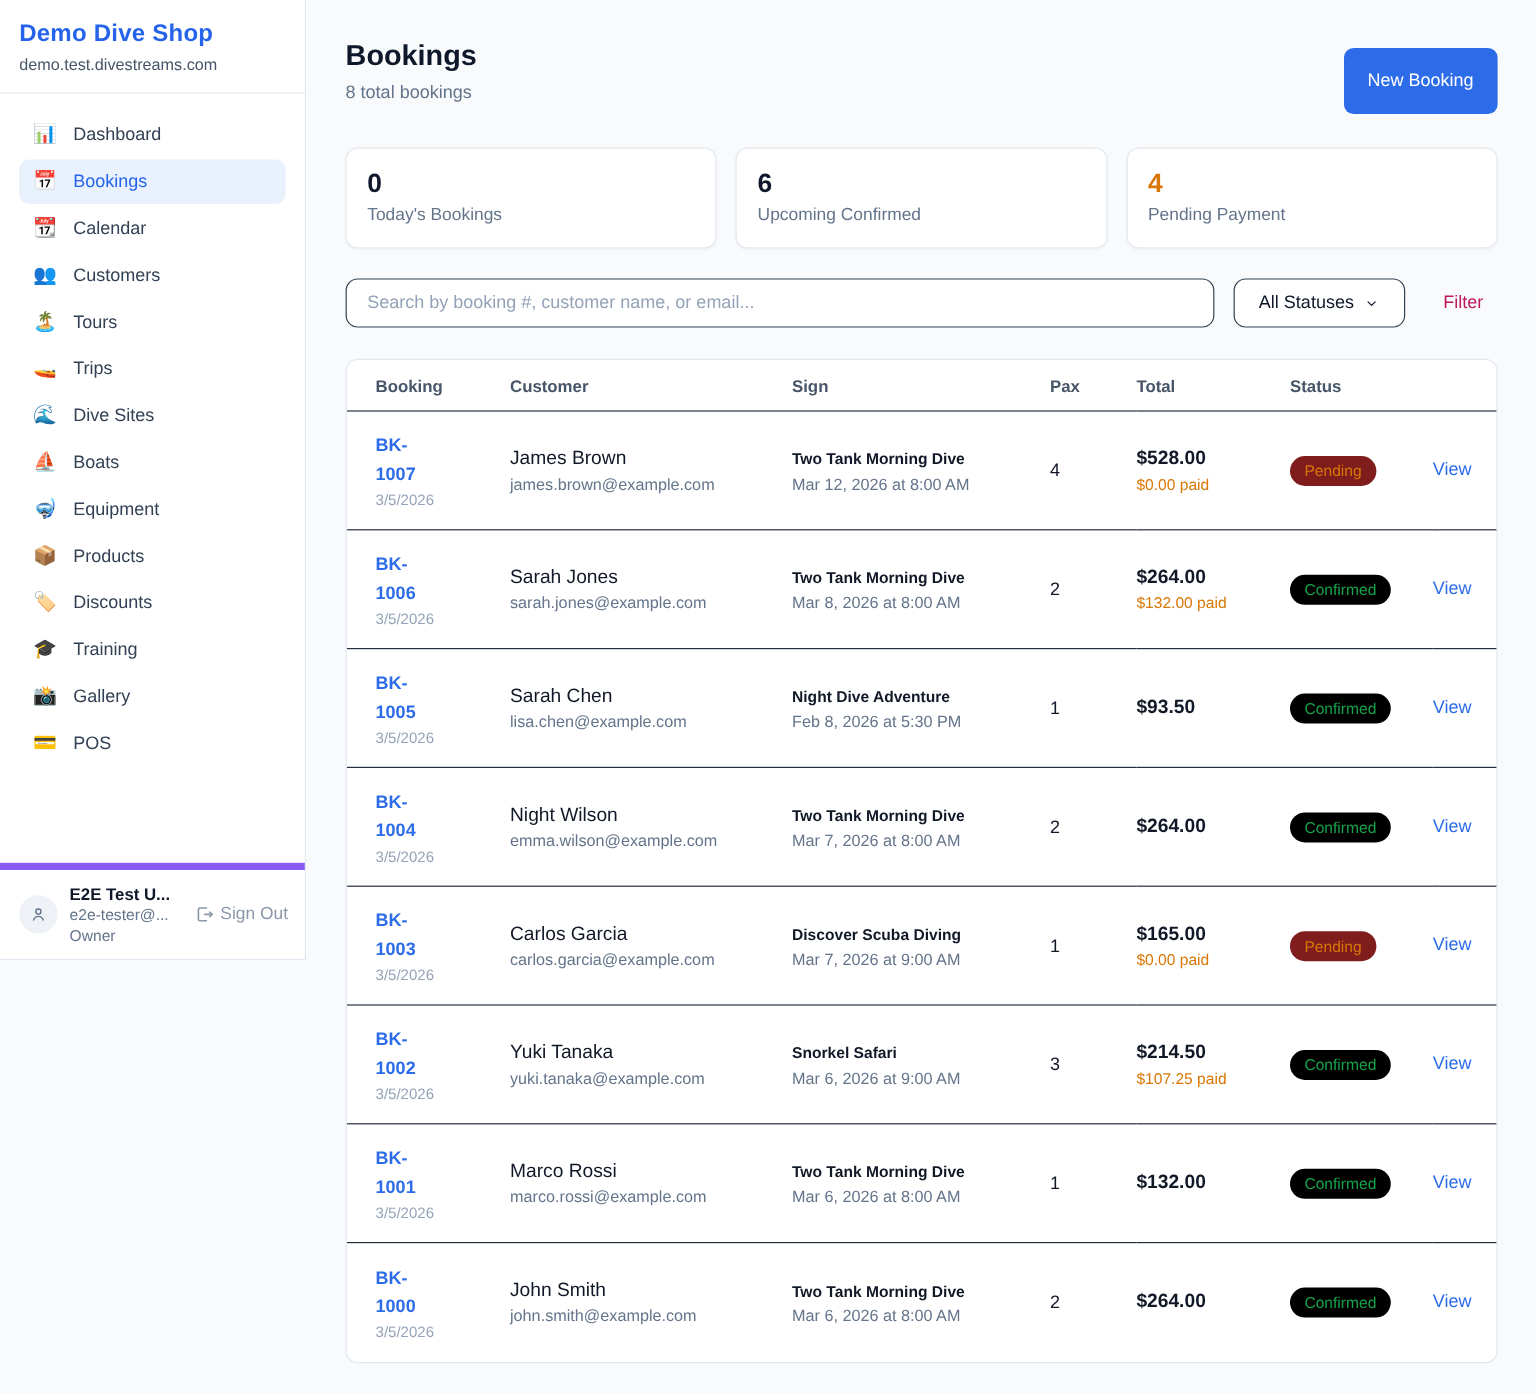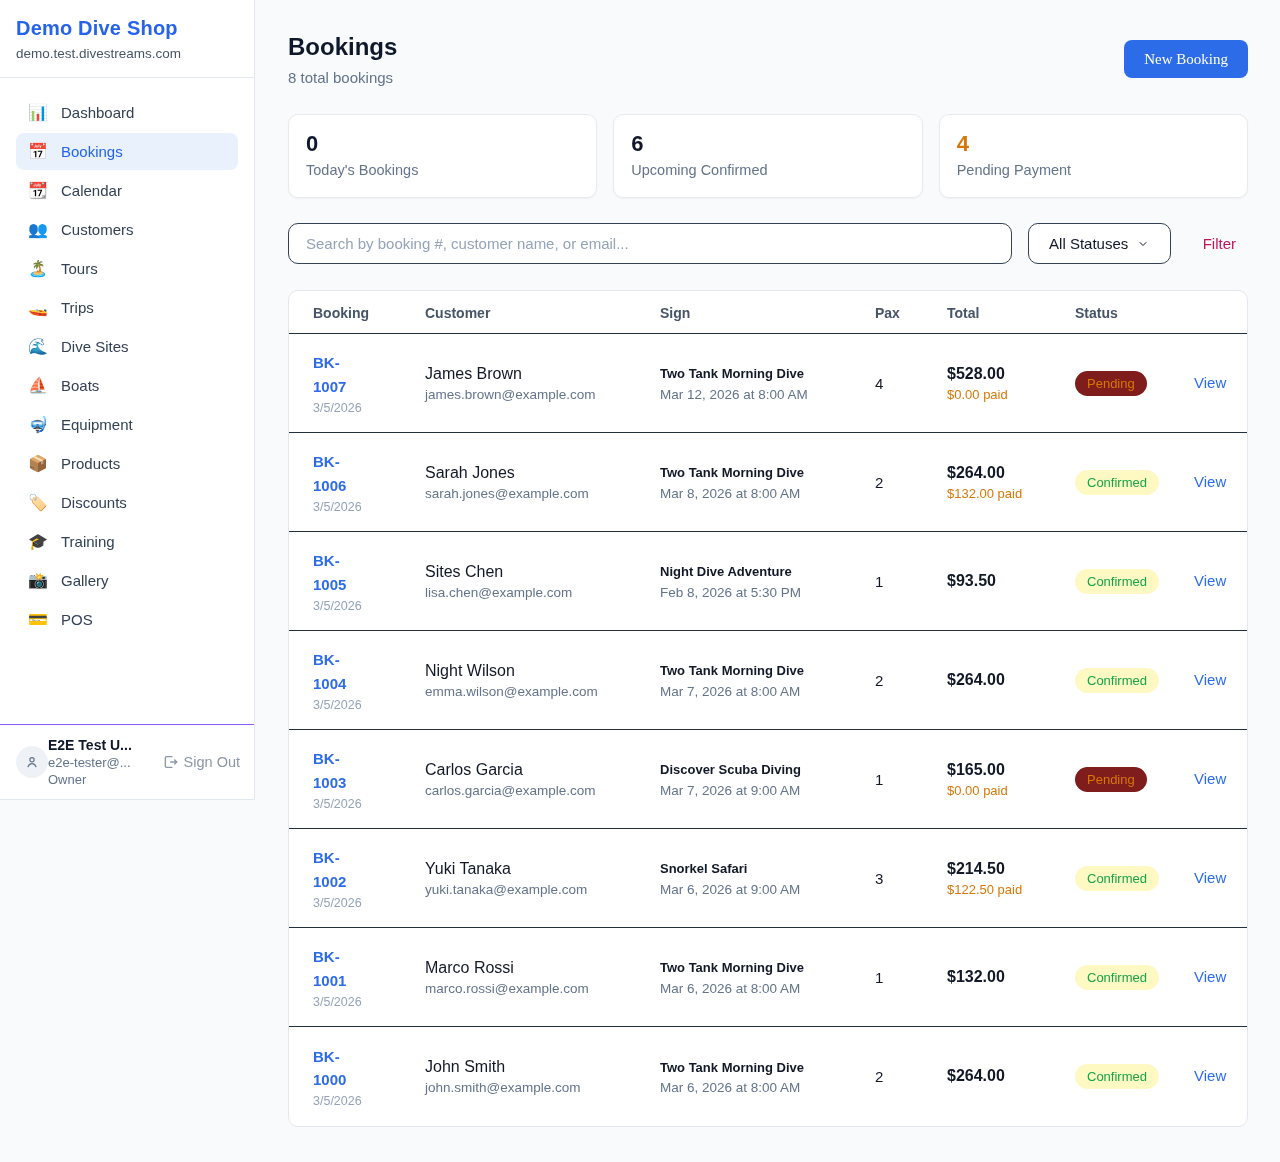--- a/index.html
+++ b/index.html
@@ -30,23 +30,23 @@
     display: flex; align-items: center; gap: 13px;
     padding: 10px 12px; margin-bottom: 2px;
     border-radius: 8px; cursor: pointer;
     font-size: 15px; color: #334155;
   }
   .nav-item .nav-icon { width: 20px; font-size: 16px; line-height: 1; text-align: center; }
   .nav-item.active { background: #e9f1fd; color: #2563eb; font-weight: 500; }
 
   .user {
     margin-top: auto;
-    border-top: 1px solid #8b5cf6;
+    border-top: 6px solid #8b5cf6;
     padding: 12px 14px 12px 16px;
-    display: flex; align-items: center; 
+    display: flex; align-items: center; gap: 10px;
   }
   .avatar {
     width: 32px; height: 32px; border-radius: 50%;
     background: #eef2f6; flex: 0 0 auto;
     display: flex; align-items: center; justify-content: center;
   }
   .user-info { flex: 1 1 auto; min-width: 0; }
   .user-name { font-size: 14px; font-weight: 700; color: #0f172a; white-space: nowrap; }
   .user-email, .user-role { font-size: 13px; color: #64748b; margin-top: 2px; white-space: nowrap; }
   .signout {
@@ -56,24 +56,24 @@
     font-family: inherit;
   }
 
   
   .main { position: absolute; left: 288px; top: 0; width: 960px; }
 
   .page-header { display: flex; justify-content: space-between; padding-top: 33px; }
   .page-title { font-size: 24px; font-weight: 700; color: #0f172a; }
   .page-subtitle { font-size: 15px; color: #64748b; margin-top: 8px; }
   .new-booking-btn {
-    height: 38px; margin-top: 7px; padding: 0 20px;
+    height: 55px; margin-top: 7px; padding: 0 20px;
     background: #2d6ce9; color: #ffffff;
     border: none; border-radius: 8px; cursor: pointer;
-    font-size: 15px; font-weight: 500; font-family: Liberation Serif, serif;
+    font-size: 15px; font-weight: 500; font-family: Liberation Sans, sans-serif;
   }
 
   .stats { display: flex; gap: 16px; margin-top: 28px; }
   .stat-card {
     flex: 1 1 0; background: #ffffff;
     border: 1px solid #e7ebf0; border-radius: 10px;
     padding: 15px 17px; height: 84px;
     box-shadow: 0 1px 2px rgba(15,23,42,.04);
   }
   .stat-value { font-size: 22px; font-weight: 700; color: #0f172a; line-height: 1.25; }
@@ -128,21 +128,21 @@
   .trip-name { font-size: 13px; font-weight: 600; color: #111827; line-height: 1.5; }
   .trip-date { font-size: 13.5px; color: #64748b; margin-top: 3px; }
   td.c-pax { font-size: 15px; color: #111827; }
   .total-amt { font-size: 16px; font-weight: 700; color: #111827; }
   .total-paid { font-size: 13px; color: #d97706; margin-top: 4px; }
   .badge {
     display: inline-block; padding: 5px 12px; border-radius: 999px;
     font-size: 13px; font-weight: 500;
   }
   .badge.pending { background: #7f1d1d; color: #d97706; }
-  .badge.confirmed { background: #fef9c3; color: #16a34a; }
+  .badge.confirmed { background: #000000; color: #16a34a; }
   .view-link { color: #2d6ce9; font-size: 15px; font-weight: 500; text-decoration: none; cursor: pointer; }
 </style>
 </head>
 <body>
 
 <aside class="sidebar">
   <div class="brand">
     <div class="brand-name">Demo Dive Shop</div>
     <div class="brand-domain">demo.test.divestreams.com</div>
   </div>
@@ -354,21 +354,21 @@
               <a class="view-link" href="#">View</a>
             </td>
           </tr>
 
           <tr>
             <td class="c-booking">
               <a class="bk-id" href="#">BK-1005</a>
               <div class="bk-date">3/5/2026</div>
             </td>
             <td class="c-customer">
-              <div class="cust-name">Sites Chen</div>
+              <div class="cust-name">Sarah Chen</div>
               <div class="cust-email">lisa.chen@example.com</div>
             </td>
             <td class="c-trip">
               <div class="trip-name">Night Dive Adventure</div>
               <div class="trip-date">Feb 8, 2026 at 5:30 PM</div>
             </td>
             <td class="c-pax">1</td>
             <td class="c-total">
               <div class="total-amt">$93.50</div>
 
@@ -442,21 +442,21 @@
               <div class="cust-name">Yuki Tanaka</div>
               <div class="cust-email">yuki.tanaka@example.com</div>
             </td>
             <td class="c-trip">
               <div class="trip-name">Snorkel Safari</div>
               <div class="trip-date">Mar 6, 2026 at 9:00 AM</div>
             </td>
             <td class="c-pax">3</td>
             <td class="c-total">
               <div class="total-amt">$214.50</div>
-              <div class="total-paid">$122.50 paid</div>
+              <div class="total-paid">$107.25 paid</div>
             </td>
             <td class="c-status">
               <span class="badge confirmed">Confirmed</span>
             </td>
             <td class="c-view">
               <a class="view-link" href="#">View</a>
             </td>
           </tr>
 
           <tr>

